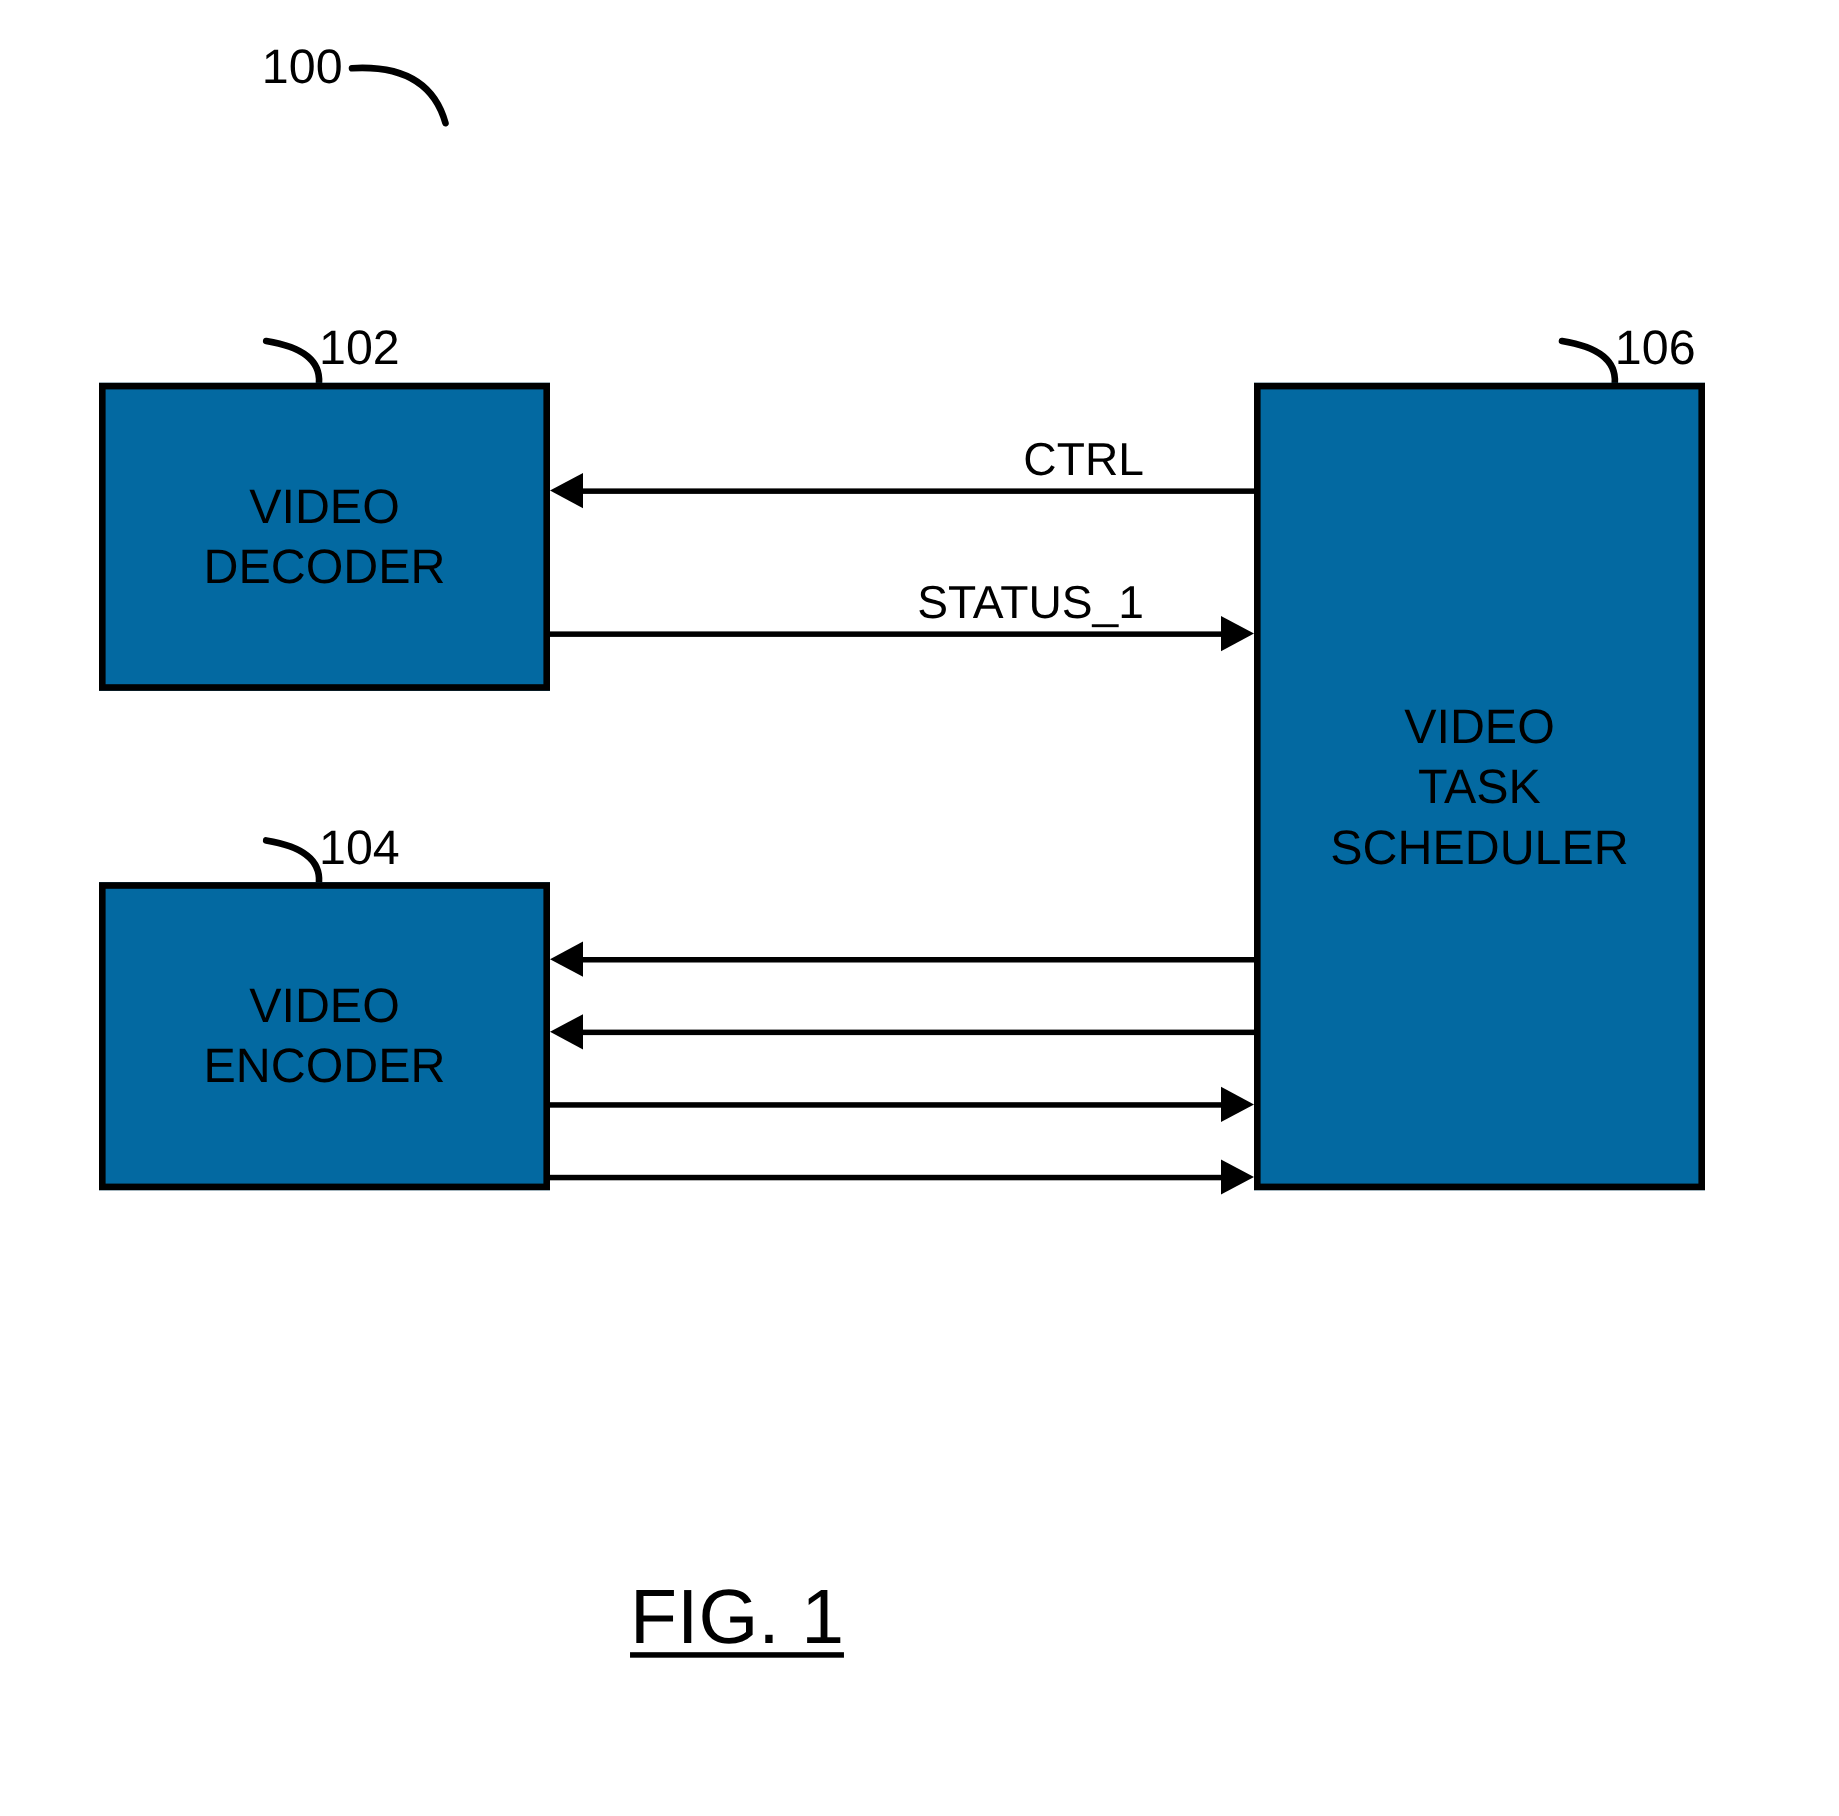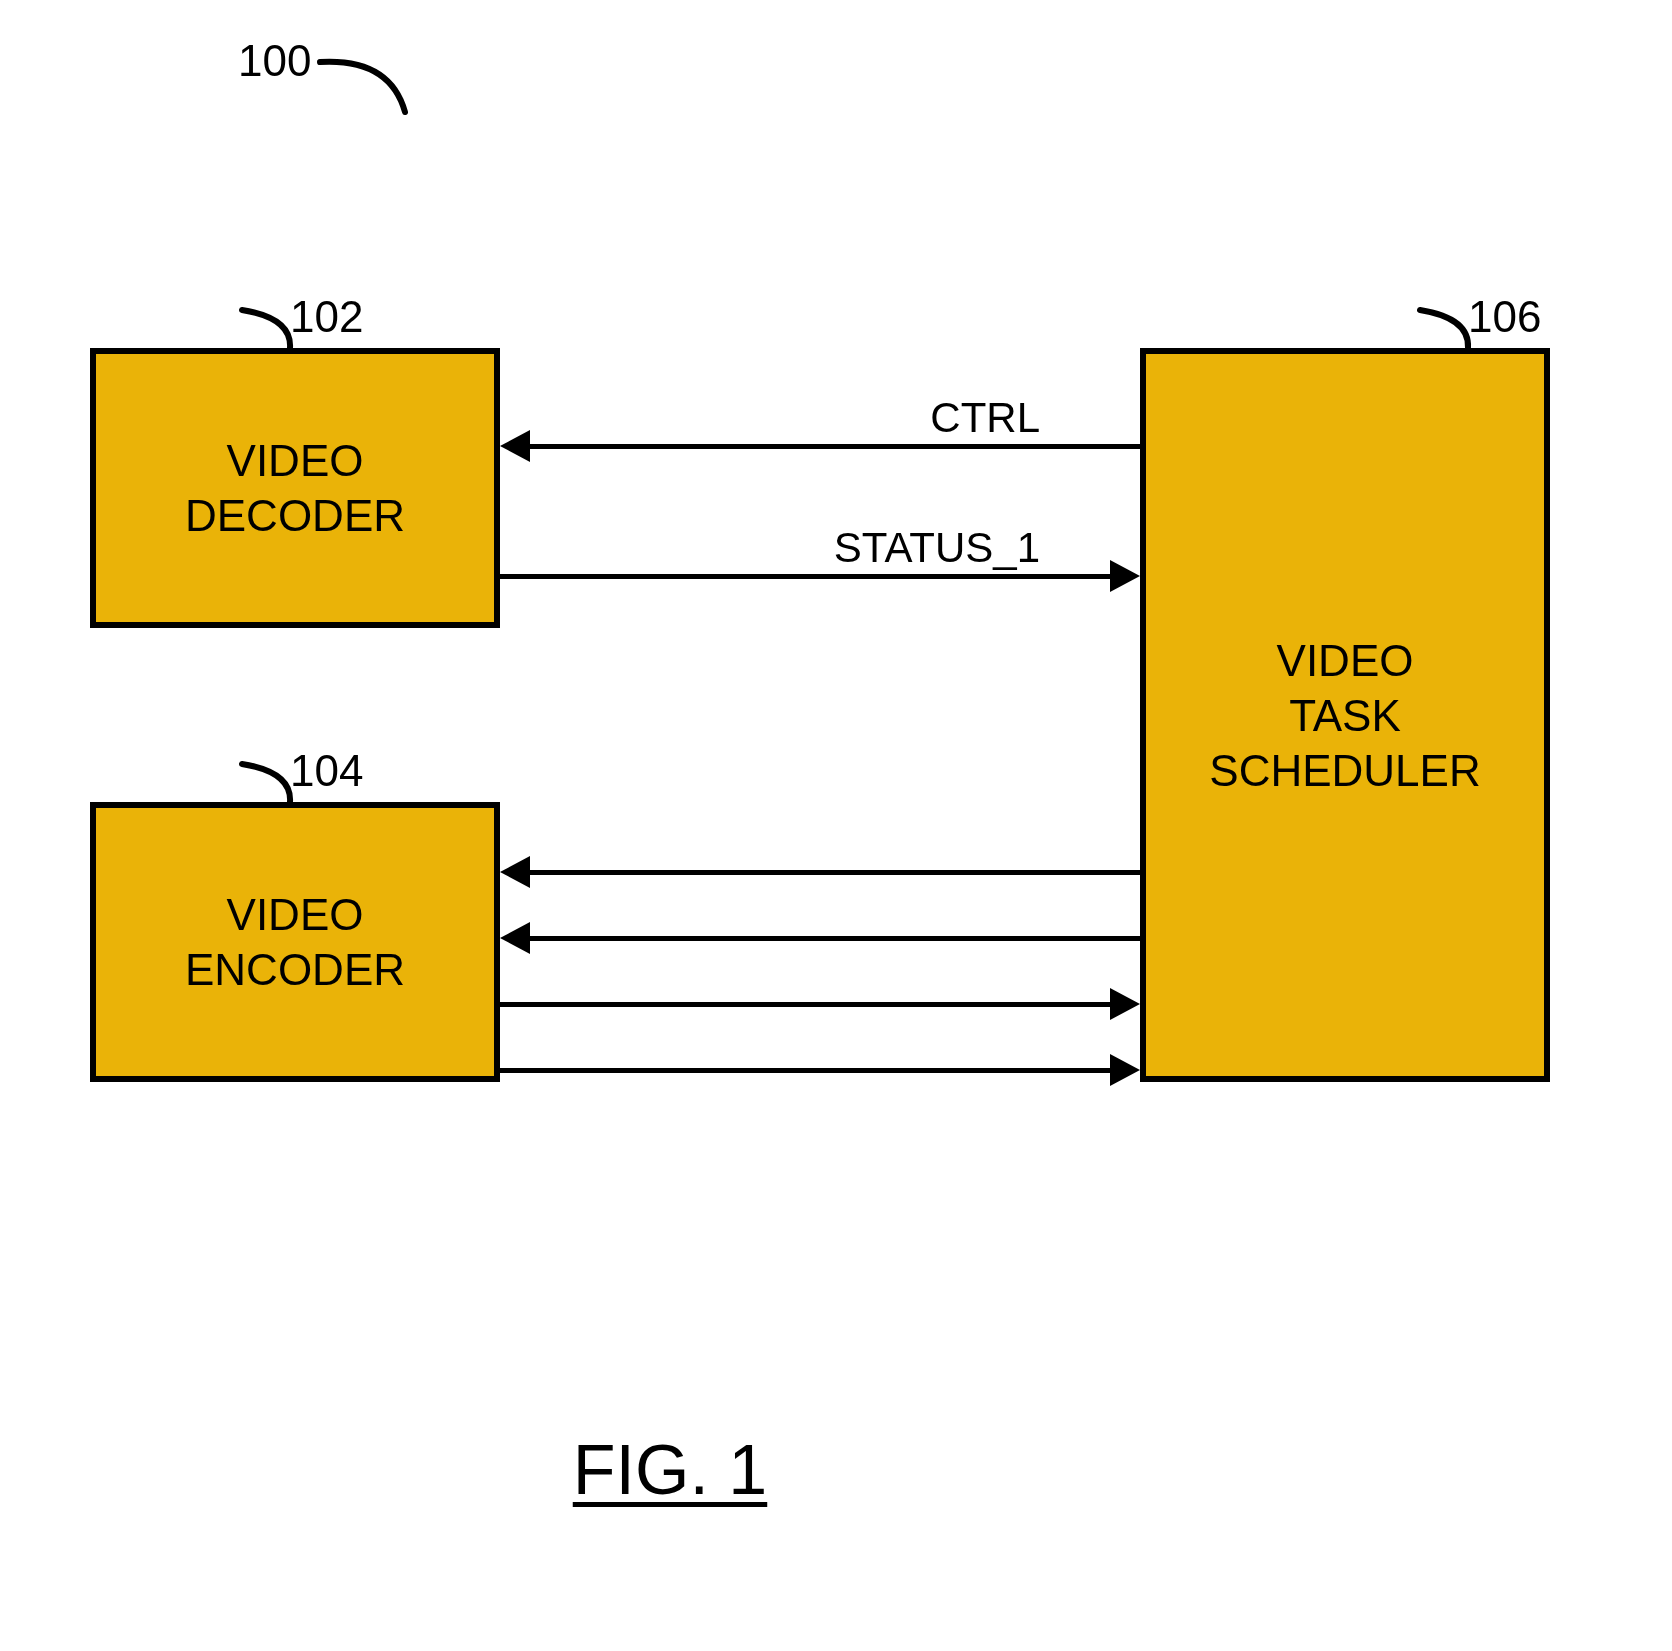--- a/index.html
+++ b/index.html
@@ -10,21 +10,21 @@
   .canvas {
     position: relative;
     width: 1672px;
     height: 1651px;
     font-family: Arial, Helvetica, sans-serif;
     color: #000;
   }
   .box {
     position: absolute;
     border: 6px solid #000;
-    background: #eab308;
+    background: #0369a1;
     display: flex;
     align-items: center;
     justify-content: center;
     text-align: center;
     box-sizing: border-box;
     font-size: 44px;
     line-height: 1.25;
     white-space: pre;
   }
   .ref {

